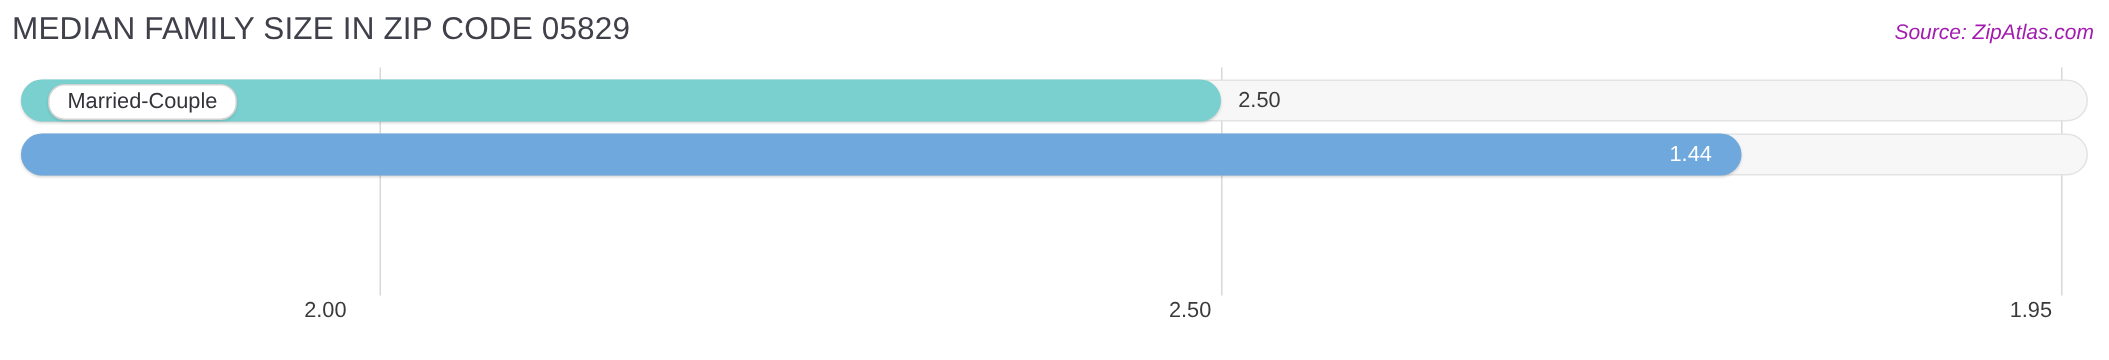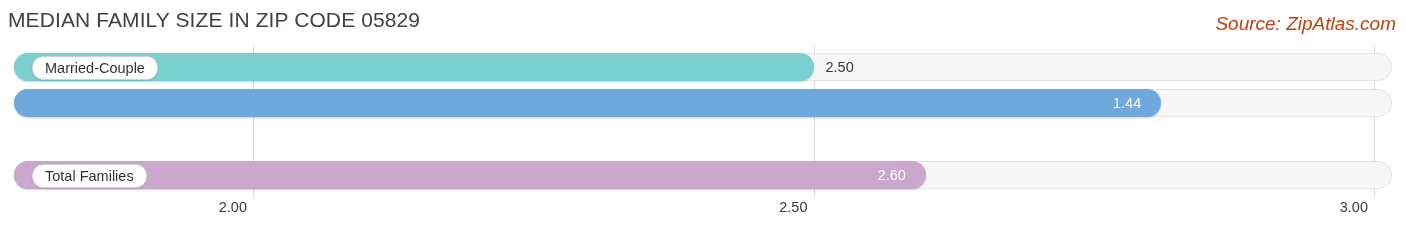--- a/index.html
+++ b/index.html
@@ -30,23 +30,23 @@
     font-size: 21px;
     font-weight: 400;
     letter-spacing: 0.1px;
     color: #40404a;
     white-space: nowrap;
   }
   #chart-source {
     position: absolute;
     right: 10px;
     top: 13px;
-    font-size: 19px;
+    font-size: 14px;
     font-style: italic;
-    color: #c2410c;
+    color: #a21caf;
     white-space: nowrap;
   }
 
   
   #plot {
     position: absolute;
     left: 0;
     top: 45px;
     width: 1406px;
     height: 152px;
@@ -146,25 +146,19 @@
       <div class="bar-track"></div>
       <div class="bar-fill" style="width: 799.5px; background: rgb(122, 207, 207);"></div>
       <div class="bar-label-pill">Married-Couple</div>
       <div class="bar-value outside" style="left: 811.5px;">2.50</div>
     </div>
     <div class="bar-row" style="top: 44px;">
       <div class="bar-track"></div>
       <div class="bar-fill" style="width: 1147.01px; background: rgb(111, 168, 220);"></div>
       <div class="bar-value inside" style="left: 1099.01px;">1.44</div>
     </div>
-    <div class="bar-row" style="top: 116px;">
-      <div class="bar-track"></div>
-      <div class="bar-fill" style="width: 911.6px; background: rgb(201, 168, 203);"></div>
-      <div class="bar-label-pill">Total Families</div>
-      <div class="bar-value inside" style="left: 863.6px;">2.60</div>
-    </div>
   </div>
 
 <div id="axis">
-    <div class="tick-label" style="left: 247px; text-align: center;">2.00</div>
+    <div class="tick-label" style="left: 231px; text-align: center;">2.00</div>
     <div class="tick-label" style="left: 807.5px;">2.50</div>
-    <div class="tick-label" style="left: 1368px;">3.00</div>
+    <div class="tick-label" style="left: 1368px;">1.95</div>
   </div>
 
 </body></html>

